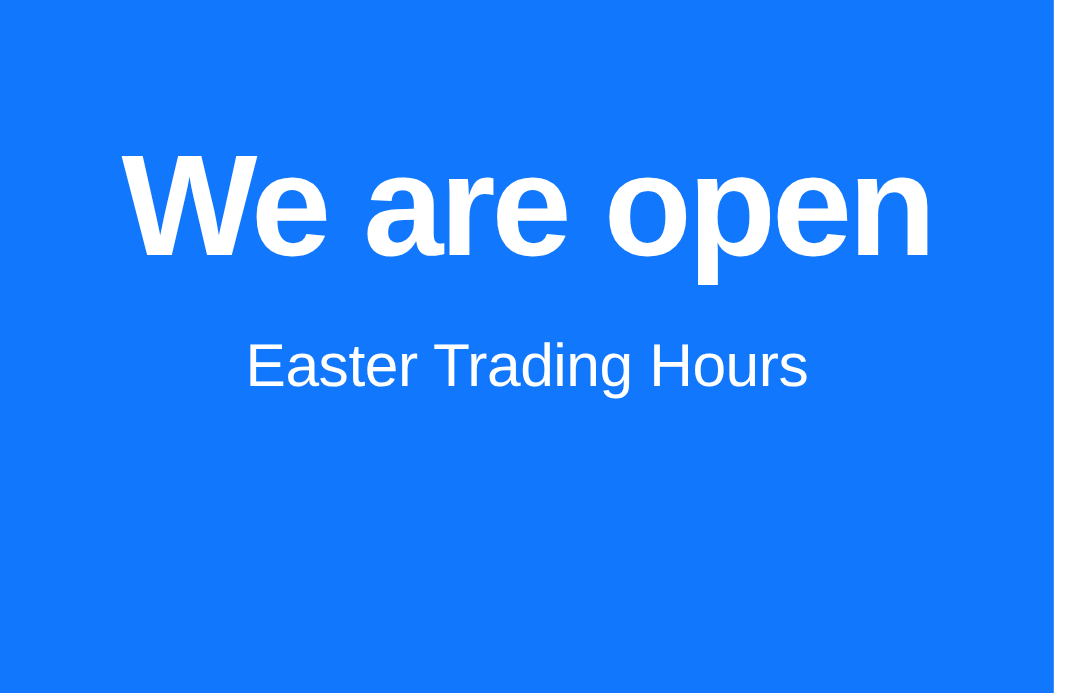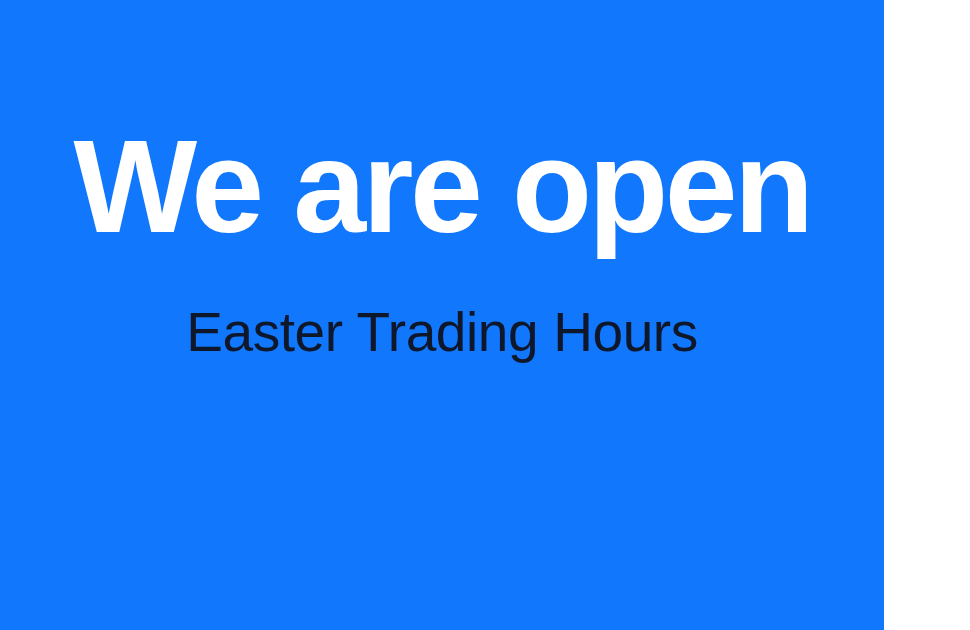--- a/index.html
+++ b/index.html
@@ -11,21 +11,21 @@
   body {
     width: 970px;
     height: 630px;
     overflow: hidden;
     font-family: "Liberation Sans", sans-serif;
     background: #ffffff;
   }
 
   .banner {
     position: relative;
-    width: 884px;
+    width: 958px;
     height: 630px;
     box-sizing: border-box;
     display: flex;
     flex-direction: column;
     align-items: center;
     justify-content: flex-start;
     background-color: #1177fd;
     overflow: hidden;
   }
 
@@ -45,21 +45,21 @@
     font-size: 131px;
     line-height: 1.05;
     letter-spacing: -3.6px;
     text-align: center;
     white-space: nowrap;
   }
 
   .subheadline {
     margin: 0;
     padding-top: 46px;
-    color: #0f172a;
+    color: #ffffff;
     font-family: "Liberation Sans", sans-serif;
     font-weight: 400;
     font-size: 55px;
     line-height: 1.1;
     letter-spacing: -0.4px;
     text-align: center;
     white-space: nowrap;
   }
 </style>
 </head>

